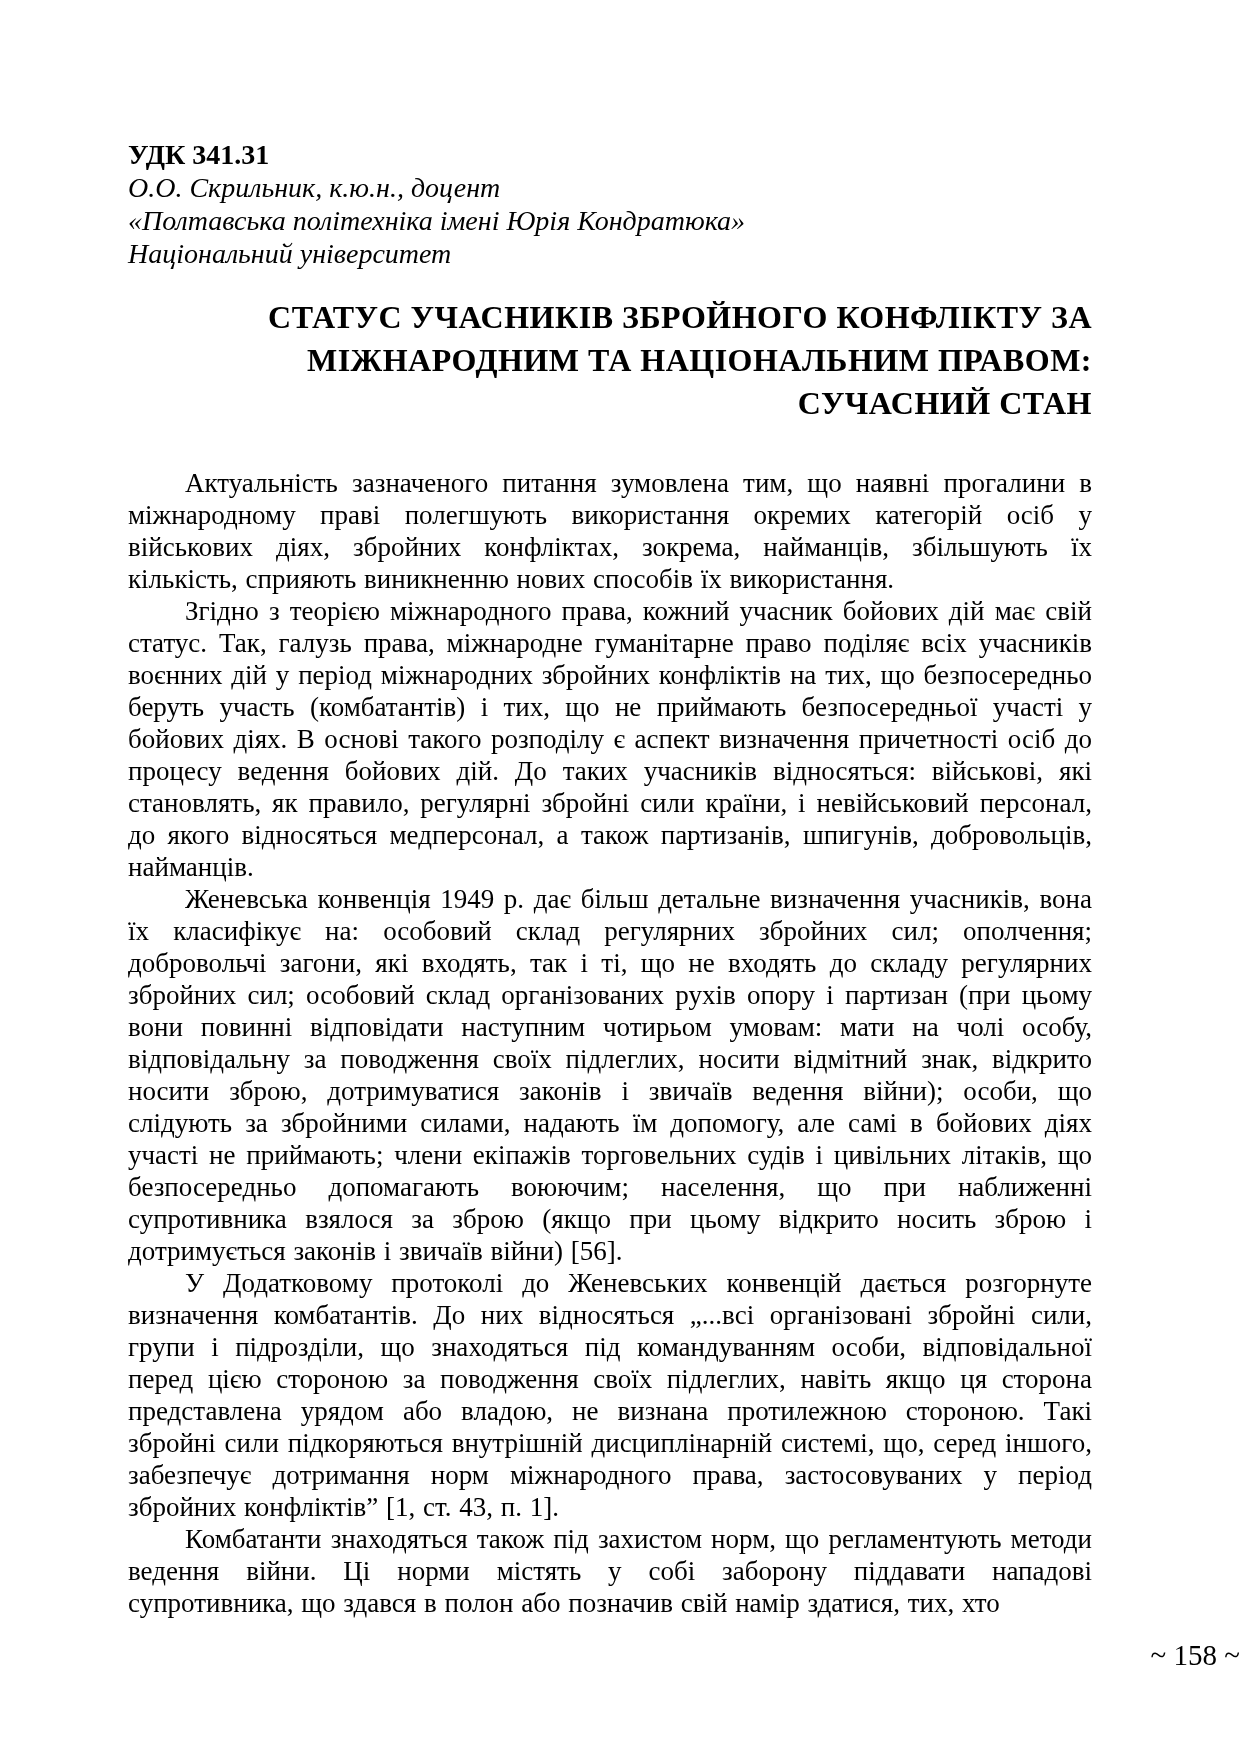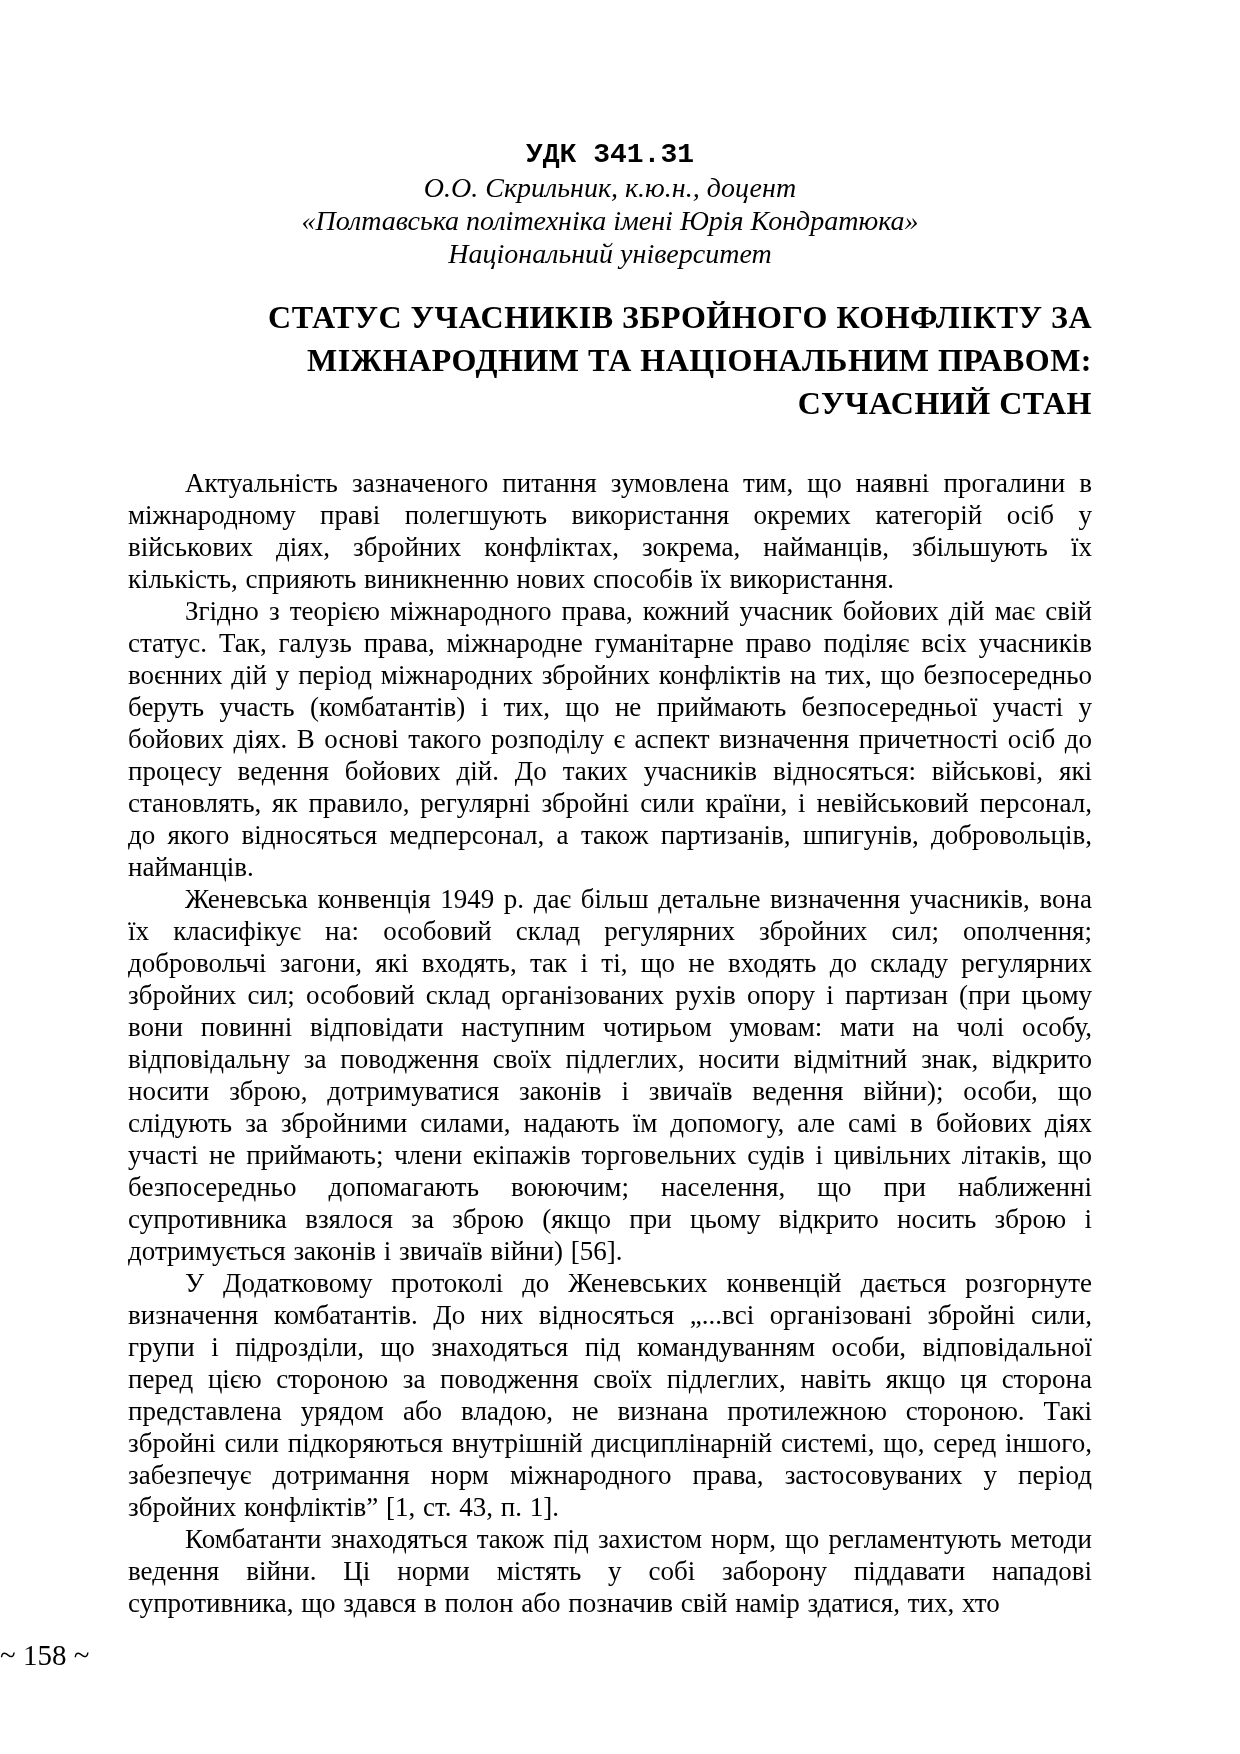--- a/index.html
+++ b/index.html
@@ -12,26 +12,25 @@
     box-sizing: border-box;
     padding: 138px 148px 0 128px;
     font-family: "Liberation Serif", serif;
     color: #000000;
     overflow: hidden;
   }
   .udc {
     font-weight: bold;
     font-size: 28px;
     line-height: 33px;
-    text-align: center;
-    font-family: Liberation Mono, monospace;
+    text-align: left;
   }
   .author-block {
     font-style: italic;
-    text-align: center;
+    text-align: left;
     font-size: 28px;
     line-height: 33px;
   }
   .title {
     font-weight: bold;
     text-align: right;
     font-size: 32px;
     line-height: 43px;
     margin: 26px 0 0 0;
     letter-spacing: 0.5px;
@@ -43,21 +42,21 @@
     text-align: justify;
     text-indent: 57px;
     word-spacing: 1px;
   }
   .body-par.first { margin-top: 42px; }
   .page-number {
     position: absolute;
     left: 0;
     right: 0;
     top: 1638px;
-    text-align: left;
+    text-align: right;
     font-size: 29px;
     line-height: 34px;
   }
 </style>
 </head>
 <body>
 
 <div class="page">
 
   <div class="udc">УДК 341.31</div>

